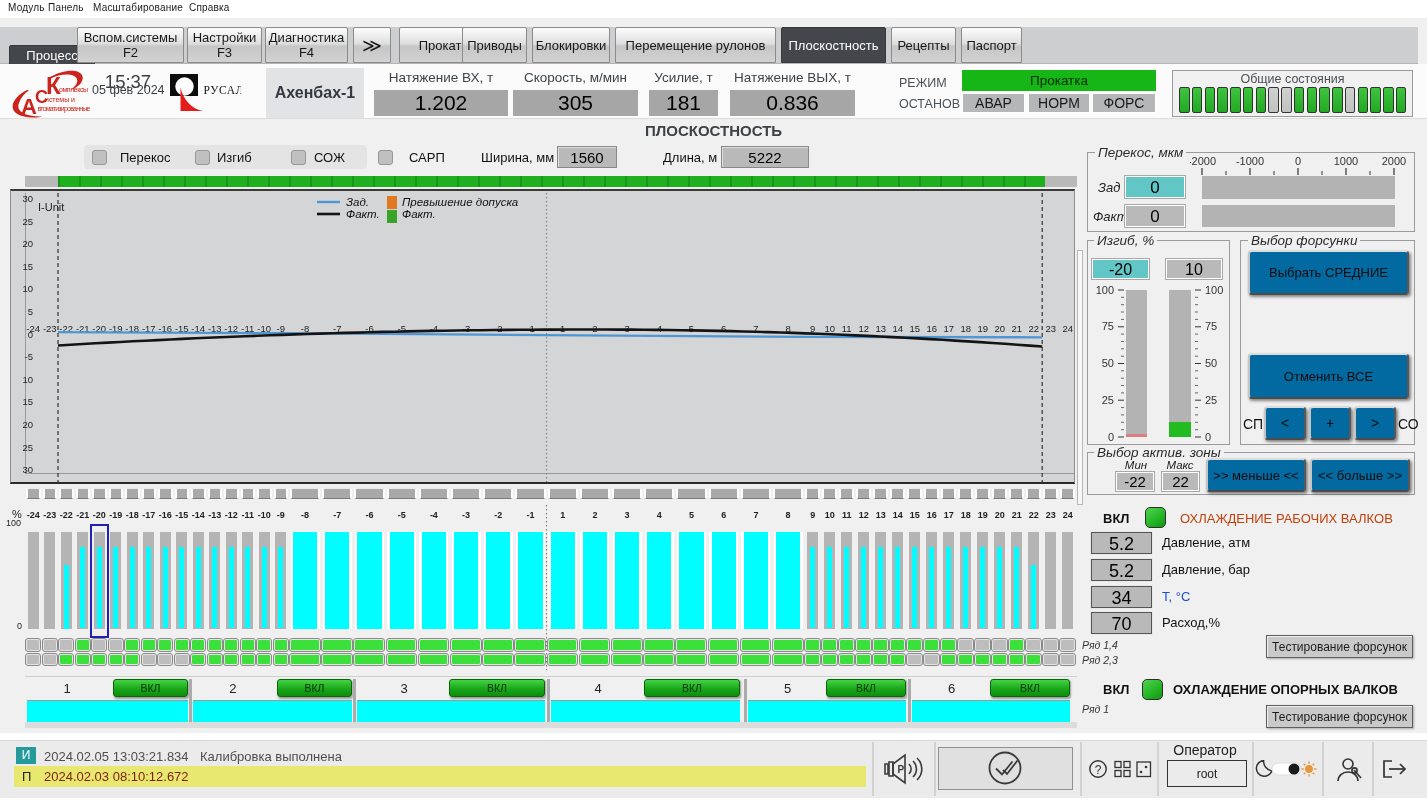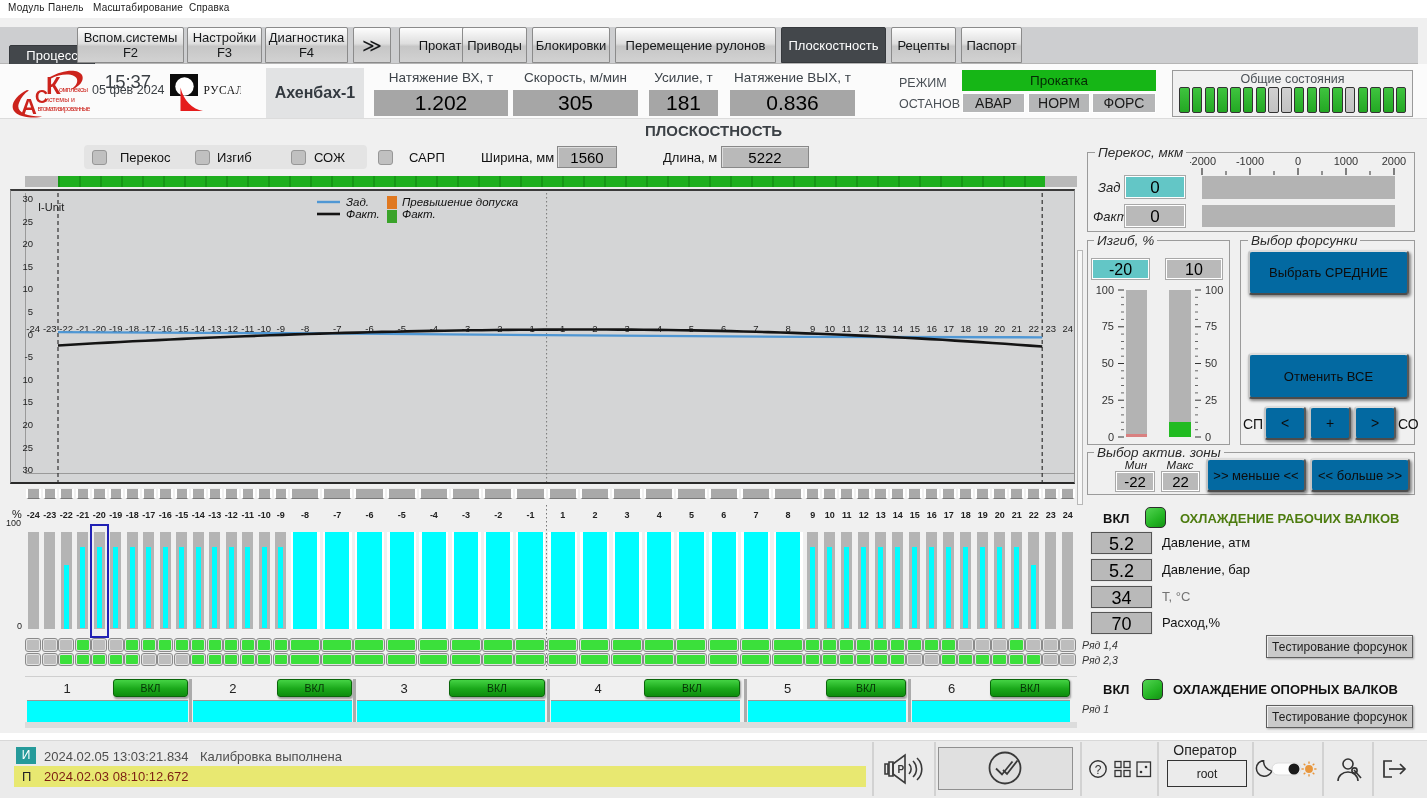--- a/index.html
+++ b/index.html
@@ -500,27 +500,27 @@
 <div class="seg" style="left:1026.2px;top:653.5px;width:14.5px;height:11.5px;background:#3be03b;border:1px solid #e3e3e3;outline:1px solid #8a8a8a;outline-offset:-0.5px"></div>
 <div class="seg" style="left:1043.2px;top:653.5px;width:14.5px;height:11.5px;background:#bdbdbd;border:1px solid #e3e3e3;outline:1px solid #8a8a8a;outline-offset:-0.5px"></div>
 <div class="seg" style="left:1060.2px;top:653.5px;width:14.5px;height:11.5px;background:#bdbdbd;border:1px solid #e3e3e3;outline:1px solid #8a8a8a;outline-offset:-0.5px"></div>
 <div class="abs" style="left:1082px;top:639px;font-size:10.5px;font-style:italic;color:#333">Ряд 1,4</div>
 <div class="abs" style="left:1082px;top:654px;font-size:10.5px;font-style:italic;color:#333">Ряд 2,3</div>
 <svg class="abs" style="left:545px;top:505px" width="4" height="165" viewBox="0 0 4 165">
       <line x1="1.5" y1="0" x2="1.5" y2="165" stroke="#777" stroke-width="1" stroke-dasharray="1.5,2.5"></line>
     </svg>
 <div class="abs" style="left:1103px;top:511px;font-size:13px;font-weight:bold;color:#111">ВКЛ</div>
 <div class="ind" style="left:1145px;top:507px;width:21px;height:21px"></div>
-<div class="abs" style="left:1180px;top:511px;font-size:13px;font-weight:bold;color:#4d7c0f">ОХЛАЖДЕНИЕ РАБОЧИХ ВАЛКОВ</div>
+<div class="abs" style="left:1180px;top:511px;font-size:13px;font-weight:normal;color:#c2410c">ОХЛАЖДЕНИЕ РАБОЧИХ ВАЛКОВ</div>
 <div class="abs" style="left:1091px;top:531.5px;width:61px;height:22px;background:#b9b9b9;border:1px solid #555;box-shadow:0 0 0 1px #e8e8e8;color:#000;font-size:18px;text-align:center;line-height:22px">5.2</div>
 <div class="abs" style="left:1162px;top:534.5px;font-size:13px;color:#111">Давление, атм</div>
 <div class="abs" style="left:1091px;top:558.5px;width:61px;height:22px;background:#b9b9b9;border:1px solid #555;box-shadow:0 0 0 1px #e8e8e8;color:#000;font-size:18px;text-align:center;line-height:22px">5.2</div>
 <div class="abs" style="left:1162px;top:561.5px;font-size:13px;color:#111">Давление, бар</div>
 <div class="abs" style="left:1091px;top:585.5px;width:61px;height:22px;background:#b9b9b9;border:1px solid #555;box-shadow:0 0 0 1px #e8e8e8;color:#000;font-size:18px;text-align:center;line-height:22px">34</div>
-<div class="abs" style="left:1162px;top:588.5px;font-size:13px;color:#737373">Т, °С</div>
+<div class="abs" style="left:1162px;top:588.5px;font-size:13px;color:#1d4ed8">Т, °С</div>
 <div class="abs" style="left:1091px;top:612px;width:61px;height:22px;background:#b9b9b9;border:1px solid #555;box-shadow:0 0 0 1px #e8e8e8;color:#000;font-size:18px;text-align:center;line-height:22px">70</div>
 <div class="abs" style="left:1162px;top:615px;font-size:13px;color:#111">Расход,%</div>
 <div class="testbtn" style="left:1266px;top:635px;width:147px;height:23px;line-height:22px;font-size:12px">Тестирование форсунок</div>
 <div class="group" style="left:1087px;top:152px;width:328px;height:80px"></div>
 <div class="gtitle" style="left:1095px;top:145px">Перекос, мкм</div>
 <svg class="abs" style="left:1190px;top:156px" width="220" height="20" viewBox="0 0 220 20">
       <text x="12" y="9" font-size="11" fill="#333" text-anchor="middle">-2000</text>
       <line x1="12" y1="12" x2="12" y2="19" stroke="#333" stroke-width="1.2"></line>
       <line x1="36" y1="15" x2="36" y2="19" stroke="#333" stroke-width="1"></line>
       <text x="60" y="9" font-size="11" fill="#333" text-anchor="middle">-1000</text>

